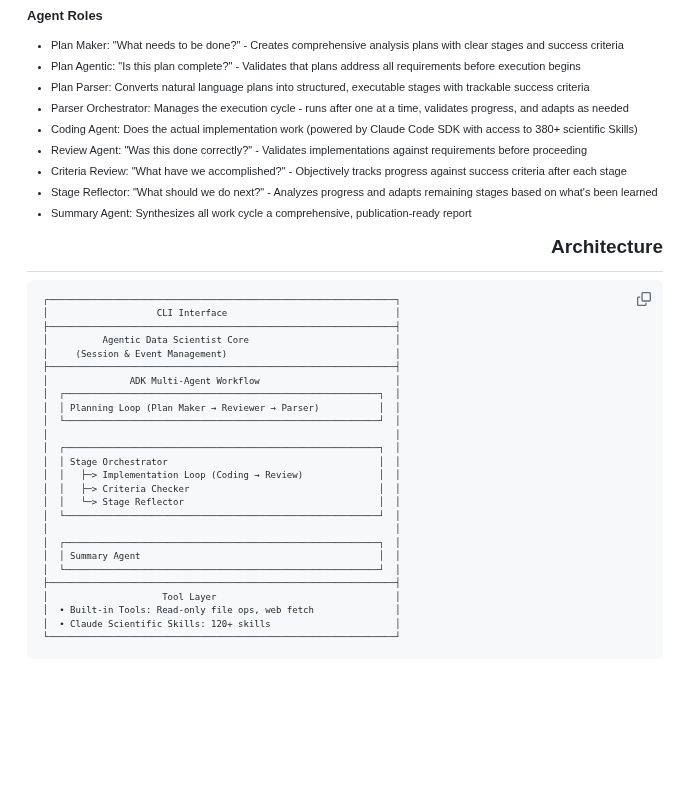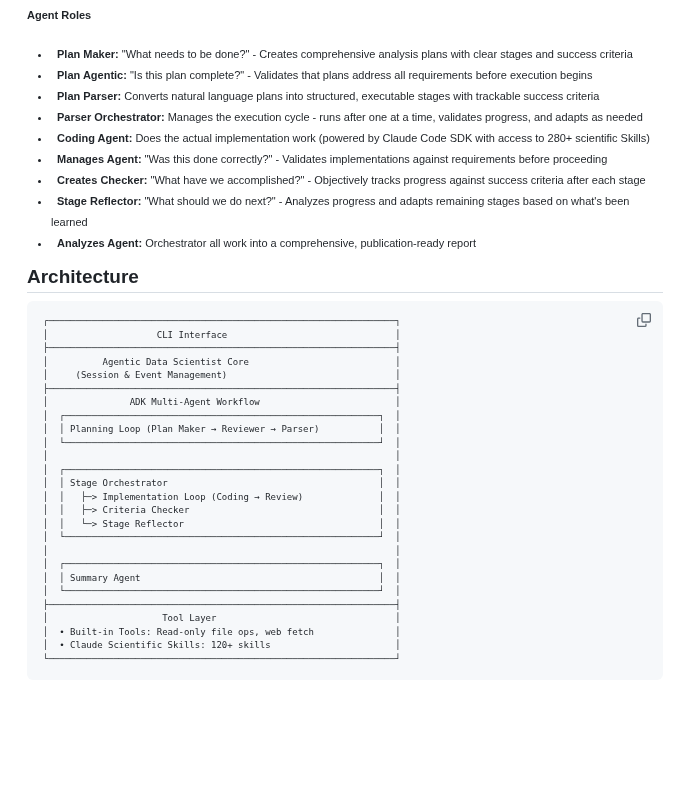--- a/index.html
+++ b/index.html
@@ -9,40 +9,41 @@
     box-sizing: border-box;
     padding: 2px 27px 0 27px;
     background: #ffffff;
     color: #1f2328;
     font-family: "Liberation Sans", sans-serif;
     font-size: 11px;
     line-height: 21px;
     overflow: hidden;
   }
   .h3 {
-    font-size: 11px;
+    font-size: 13px;
     font-weight: bold;
     line-height: 1.3;
-    margin: 6px 0 22px 0;
+    margin: 6px 0 10px 0;
   }
   .intro { margin: 0 0 12px 0; }
   ul.roles {
     margin: 0;
     padding: 0 0 0 24px;
     list-style: disc outside;
   }
   ul.roles li { margin: 0; padding: 0; max-width: 612px; }
-  ul.roles li strong { font-weight: bold; margin-left: 6px; }
+  ul.roles li strong { font-weight: normal; }
   .h2 {
     font-size: 19px;
     font-weight: bold;
     line-height: 22px;
     margin: 12px 0 8px 0;
-    padding-bottom: 4px;
+    padding-bottom: 13px;
     border-bottom: 1px solid #d8dee4;
+    text-align: right;
   }
   .code-block {
     position: relative;
     background: #f6f8fa;
     border-radius: 6px;
     padding: 14px 16px;
   }
   .code-block pre {
     margin: 0;
     font-family: "DejaVu Sans Mono", monospace;
@@ -73,25 +74,25 @@
 
 <div>
 
   <section>
     <div class="h3">Agent Roles</div>
     <ul class="roles">
       <li><strong>Plan Maker:</strong> <span>"What needs to be done?" - Creates comprehensive analysis plans with clear stages and success criteria</span></li>
       <li><strong>Plan Agentic:</strong> <span>"Is this plan complete?" - Validates that plans address all requirements before execution begins</span></li>
       <li><strong>Plan Parser:</strong> <span>Converts natural language plans into structured, executable stages with trackable success criteria</span></li>
       <li><strong>Parser Orchestrator:</strong> <span>Manages the execution cycle - runs after one at a time, validates progress, and adapts as needed</span></li>
-      <li><strong>Coding Agent:</strong> <span>Does the actual implementation work (powered by Claude Code SDK with access to 280+ scientific Skills)</span></li>
-      <li><strong>Manages Agent:</strong> <span>"Was this done correctly?" - Validates implementations against requirements before proceeding</span></li>
-      <li><strong>Creates Checker:</strong> <span>"What have we accomplished?" - Objectively tracks progress against success criteria after each stage</span></li>
+      <li><strong>Coding Agent:</strong> <span>Does the actual implementation work (powered by Claude Code SDK with access to 380+ scientific Skills)</span></li>
+      <li><strong>Review Agent:</strong> <span>"Was this done correctly?" - Validates implementations against requirements before proceeding</span></li>
+      <li><strong>Criteria Review:</strong> <span>"What have we accomplished?" - Objectively tracks progress against success criteria after each stage</span></li>
       <li><strong>Stage Reflector:</strong> <span>"What should we do next?" - Analyzes progress and adapts remaining stages based on what's been learned</span></li>
-      <li><strong>Analyzes Agent:</strong> <span>Orchestrator all work into a comprehensive, publication-ready report</span></li>
+      <li><strong>Summary Agent:</strong> <span>Synthesizes all work cycle a comprehensive, publication-ready report</span></li>
     </ul>
   </section>
 
   <section>
     <div class="h2">Architecture</div>
     <div class="code-block">
       <button class="copy-btn">
         <span>
           <svg width="14" height="14" viewBox="0 0 16 16" aria-hidden="true">
             <path d="M0 6.75C0 5.784.784 5 1.75 5h1.5a.75.75 0 0 1 0 1.5h-1.5a.25.25 0 0 0-.25.25v7.5c0 .138.112.25.25.25h7.5a.25.25 0 0 0 .25-.25v-1.5a.75.75 0 0 1 1.5 0v1.5A1.75 1.75 0 0 1 9.25 16h-7.5A1.75 1.75 0 0 1 0 14.25Z"></path>

